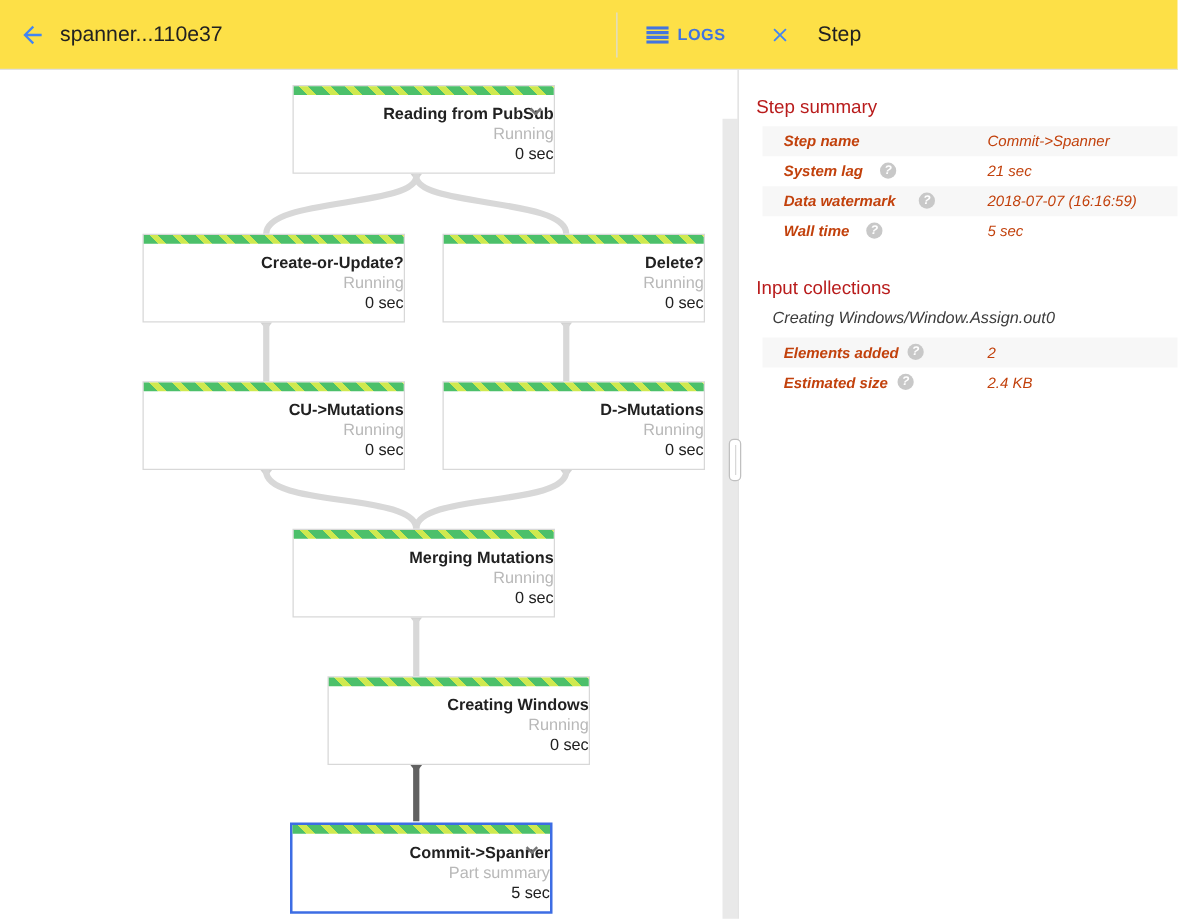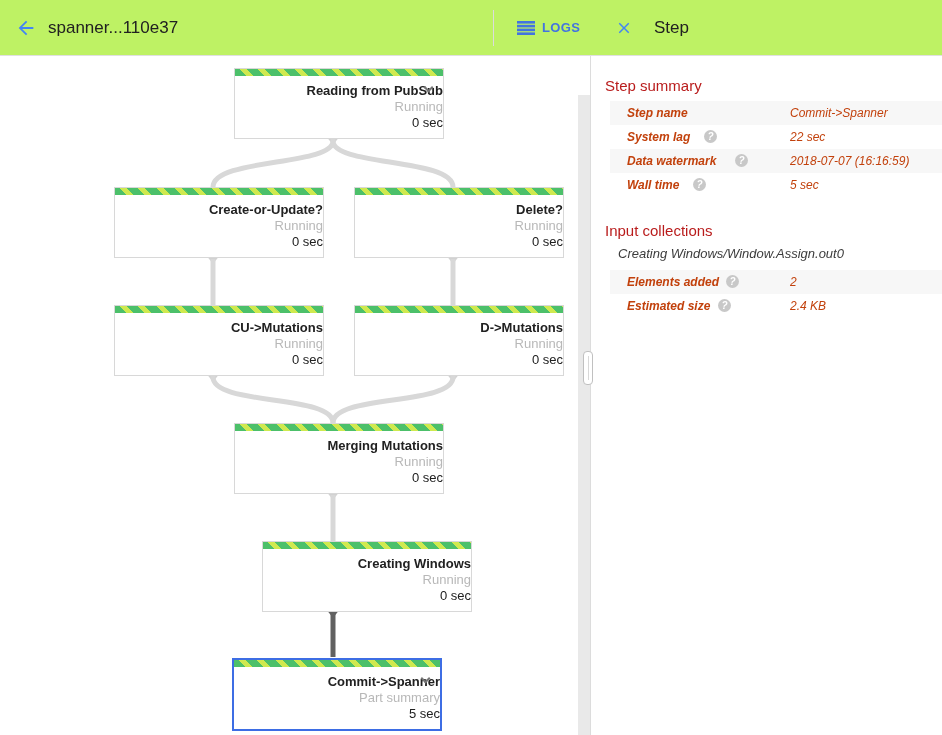--- a/index.html
+++ b/index.html
@@ -2,21 +2,21 @@
 <html><head>
 <meta charset="utf-8">
 <style>
   * { box-sizing: border-box; margin: 0; padding: 0; }
   html,body { width: 942px; height: 735px; background:#fff; overflow:hidden;
     font-family: "Liberation Sans", sans-serif; }
   .stage { position:absolute; top:0; left:0; width:942px; height:735px; background:#fff; }
 
   
   .topbar { position:absolute; top:0; left:0; width:942px; height:56px;
-    background:#bef264; border-bottom:1px solid #e0e0e0; z-index:6;padding-left:40px; }
+    background:#fde047; border-bottom:1px solid #e0e0e0; z-index:6;padding-left:40px; }
   .back-btn { position:absolute; left:12px; top:14px; width:28px; height:28px;
     display:flex; align-items:center; justify-content:center; cursor:pointer; }
   .job-title { position:absolute; left:48px; top:0; height:55px; line-height:55px;
     font-size:17px; color:#212121; }
   .hdr-divider { position:absolute; left:493px; top:10px; width:1px; height:36px; background:#dcdcdc; }
   .logs-btn { position:absolute; left:505px; top:0; height:55px; padding:0 12px;
     display:flex; align-items:center; gap:7px; color:#4274e0; font-size:13px;
     font-weight:bold; letter-spacing:.4px; cursor:pointer; }
 
   
@@ -186,21 +186,21 @@
     <div class="section-heading" style="top:21px;">Step summary</div>
 
     <div class="kv-table" style="top:45px;">
       <div class="kv-row shaded">
         <span class="kv-label">Step name</span>
         <span class="kv-value">Commit-&gt;Spanner</span>
       </div>
       <div class="kv-row">
         <span class="kv-label">System lag</span>
           <span class="help-icon" style="position:absolute; left:88px; top:5px;"></span>
-        <span class="kv-value">22 sec</span>
+        <span class="kv-value">21 sec</span>
       </div>
       <div class="kv-row shaded">
         <span class="kv-label">Data watermark</span>
           <span class="help-icon" style="position:absolute; left:119px; top:5px;"></span>
         <span class="kv-value">2018-07-07 (16:16:59)</span>
       </div>
       <div class="kv-row">
         <span class="kv-label">Wall time</span>
           <span class="help-icon" style="position:absolute; left:77px; top:5px;"></span>
         <span class="kv-value">5 sec</span>

